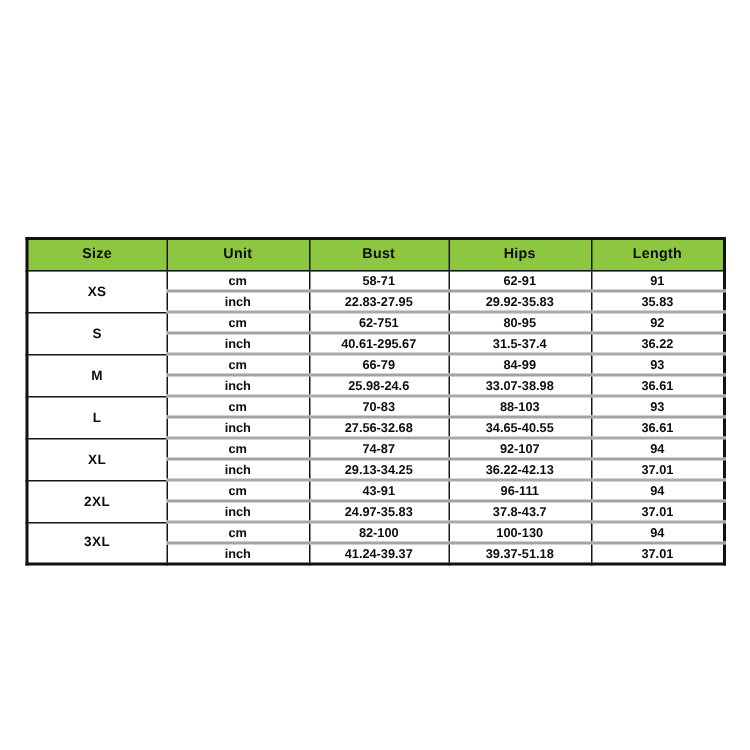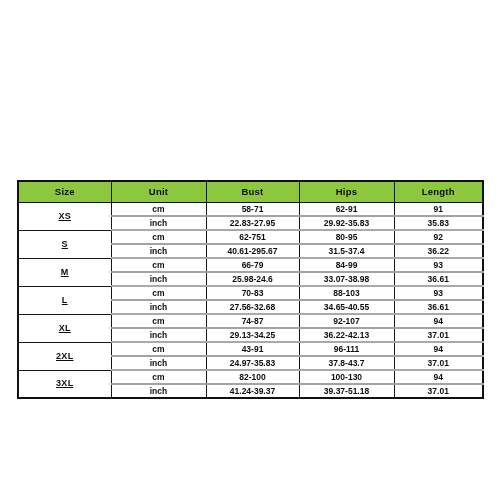--- a/index.html
+++ b/index.html
@@ -20,21 +20,21 @@
     position: relative;
     width: 500px;
     height: 500px;
     background: #ffffff;
   }
 
   
   #chart-wrap {
     position: absolute;
     left: 17px;
-    top: 180px;
+    top: 158px;
     width: 454px;
     border-radius: 17px;
   }
 
   table.size-chart {
     width: 465px;
     border-collapse: collapse;
     table-layout: fixed;
     border: 2px solid #111111;
     background: #ffffff;
@@ -80,21 +80,20 @@
   td.unit-cell {
     font-size: 8.5px;
   }
 
   
   tr.row-cm td {
     border-bottom: 2px solid #a3a3a3;
   }
   tr.row-cm td.size-cell {
     border-bottom: 1px solid #151515;
-    text-decoration: underline;
   }
   tr.group-start td {
     border-top: 2px solid #a9a9a9;
   }
   tr.group-start td.size-cell {
     border-top: 1px solid #151515;
   }
   tbody tr:first-child td {
     border-top: 1px solid #151515;
   }

